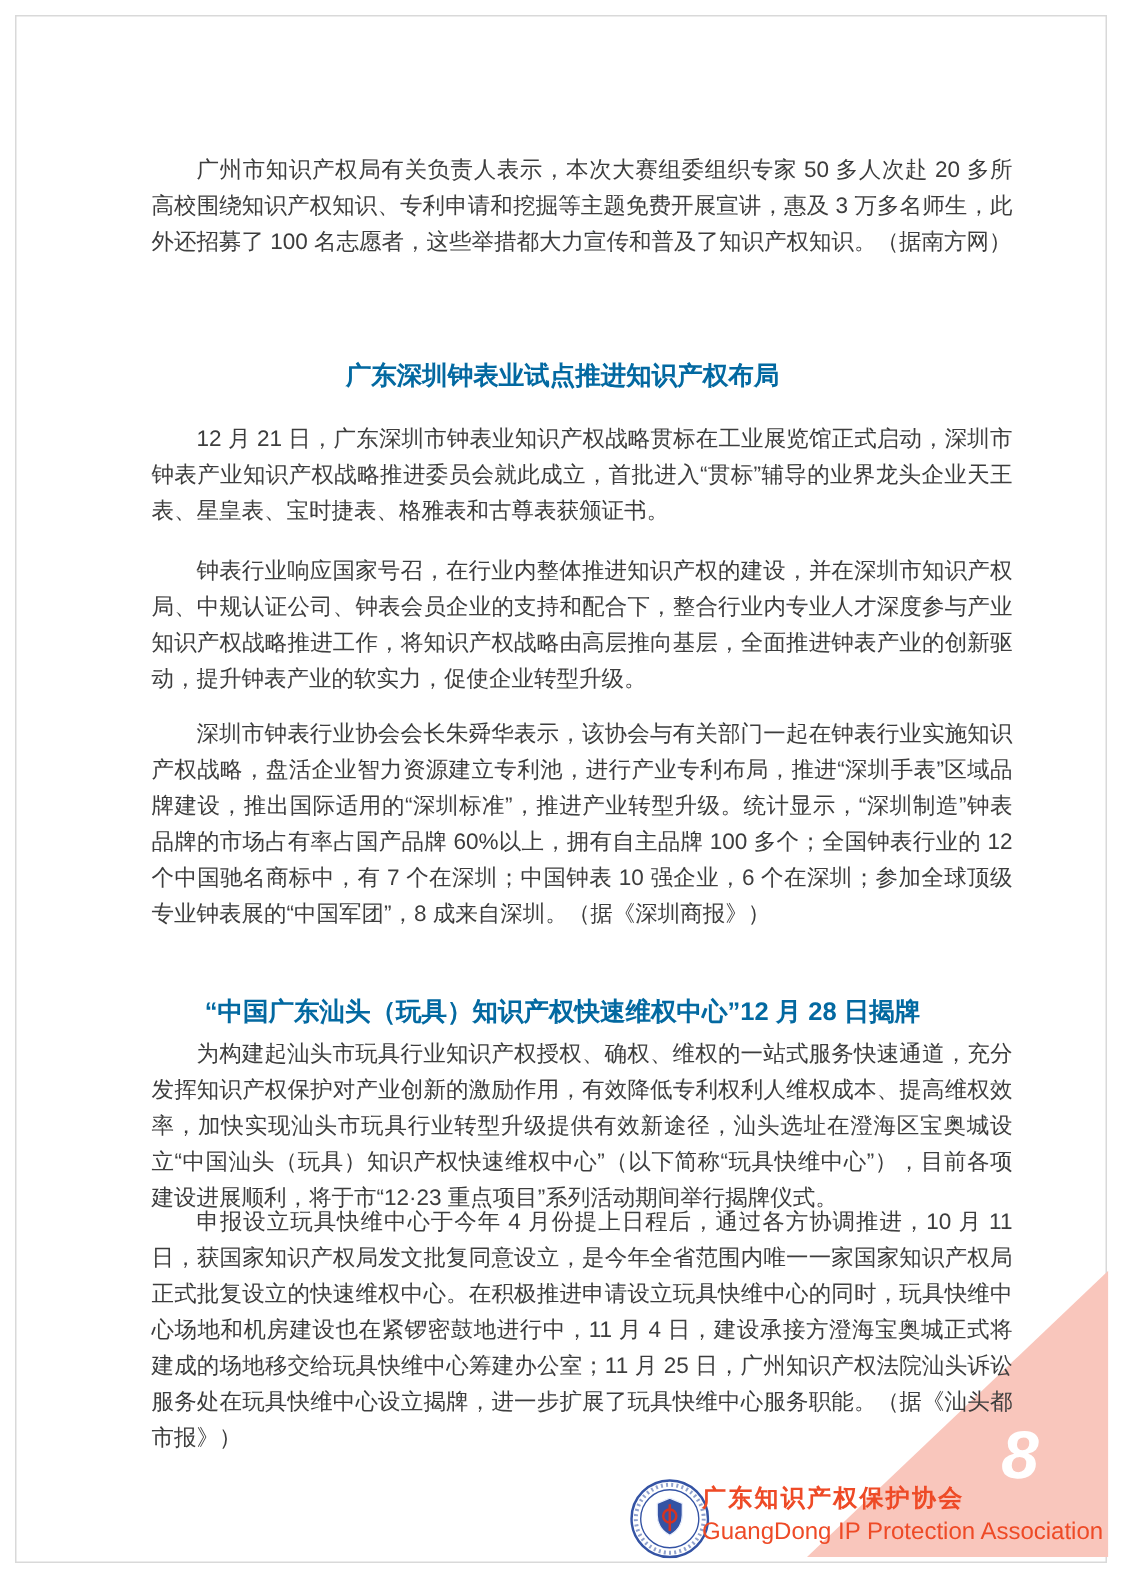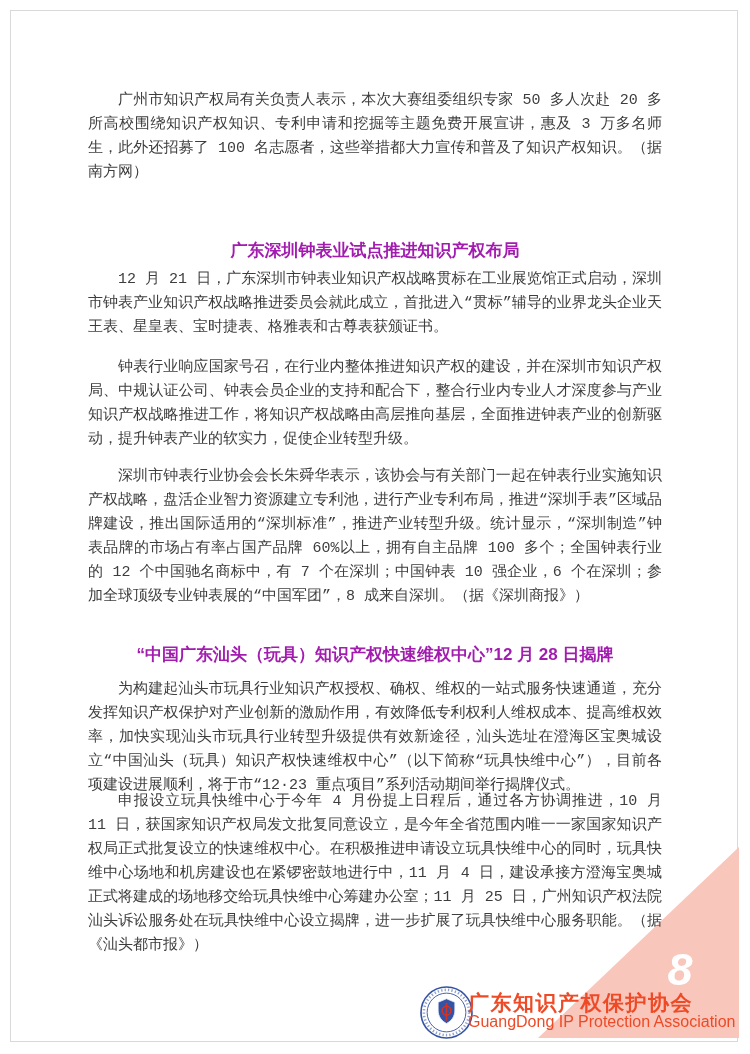--- a/index.html
+++ b/index.html
@@ -23,46 +23,45 @@
     position: absolute;
     left: 538px; top: 847px;
     width: 201px; height: 191px;
     background: var(--accent-pink, #f9c6bc);
     clip-path: polygon(100% 0, 100% 100%, 0 100%);
     z-index: 1;
   }
   .para {
     position: absolute;
     left: 88px; width: 574px;
-    margin: 0;
+    margin: 13px;
     font-size: 15px;
     line-height: 24px;
     color: #3d3d3d;
     text-align: justify;
     text-indent: 2em;
     z-index: 2;
-    font-family: Liberation Mono, monospace;
   }
   .heading {
     position: absolute;
     left: 88px; width: 574px;
     margin: 0;
     font-size: 17px;
     line-height: 25px;
     font-weight: bold;
-    color: #a21caf;
+    color: #0369a1;
     text-align: center;
     z-index: 2;
   }
   .p-intro   { top: 89px;  }
   .h-watch   { top: 238px; }
   .p-watch-1 { top: 268px; }
   .p-watch-2 { top: 356px; }
   .p-watch-3 { top: 465px; }
-  .h-toy     { top: 642px; }
+  .h-toy     { top: 662px; }
   .p-toy-1   { top: 678px; }
   .p-toy-2   { top: 790px; }
   .page-number {
     position: absolute;
     left: 648px; top: 944px;
     width: 64px;
     text-align: center;
     font-size: 45px;
     font-weight: bold;
     font-style: italic;
@@ -76,27 +75,26 @@
     z-index: 3;
   }
   .logo-ring   { stroke: var(--logo-blue, #3453a4); }
   .logo-shield { fill: var(--logo-blue, #3453a4); }
   .logo-mark   { stroke: var(--logo-red, #d23324); }
   .org-name-cn {
     position: absolute;
     left: 468px; top: 989px;
     width: 200px;
     margin: 0;
-    font-size: 21px;
+    font-size: 16px;
     font-weight: bold;
     letter-spacing: 1.5px;
     white-space: nowrap;
     color: var(--brand-red, #ee4a26);
     z-index: 3;
-    text-align: center;
   }
   .org-name-en {
     position: absolute;
     left: 468px; top: 1013px;
     width: 220px;
     margin: 0;
     font-size: 16px;
     white-space: nowrap;
     color: var(--brand-red, #ee4a26);
     z-index: 3;

